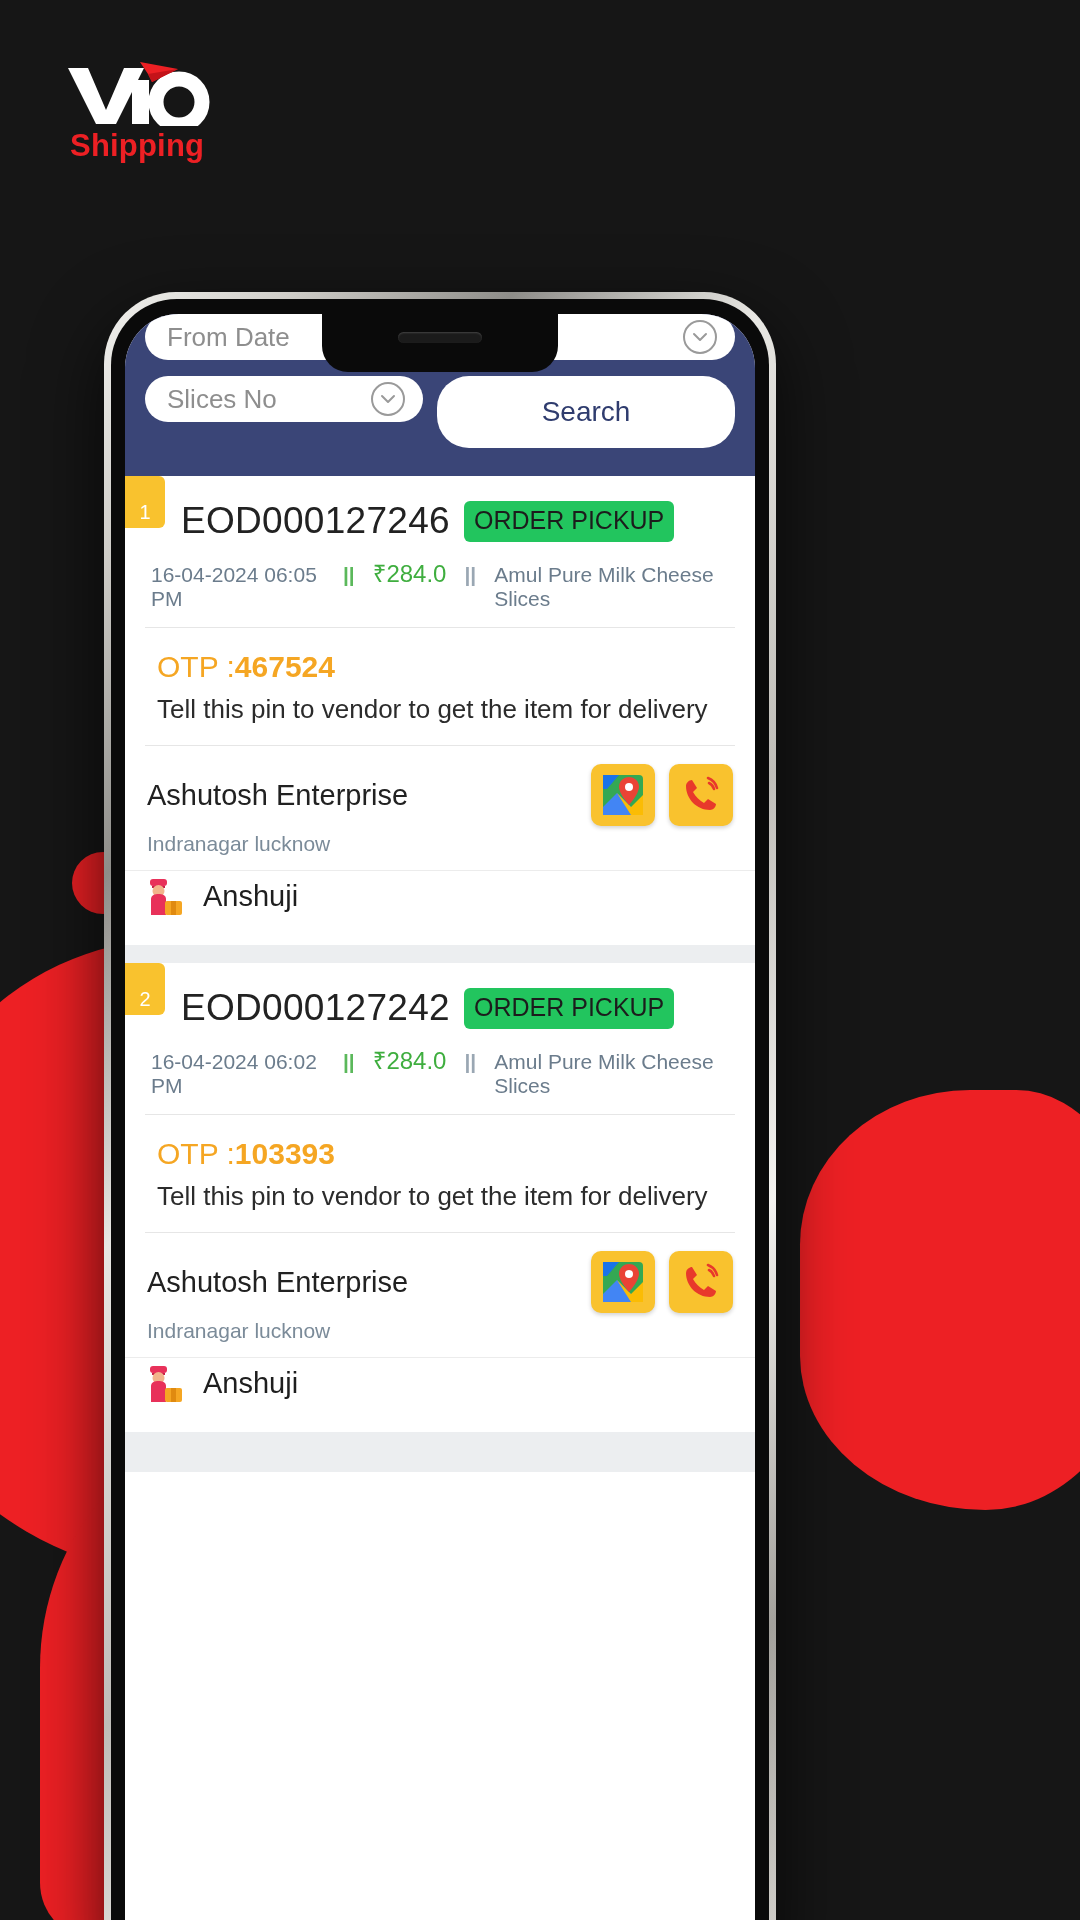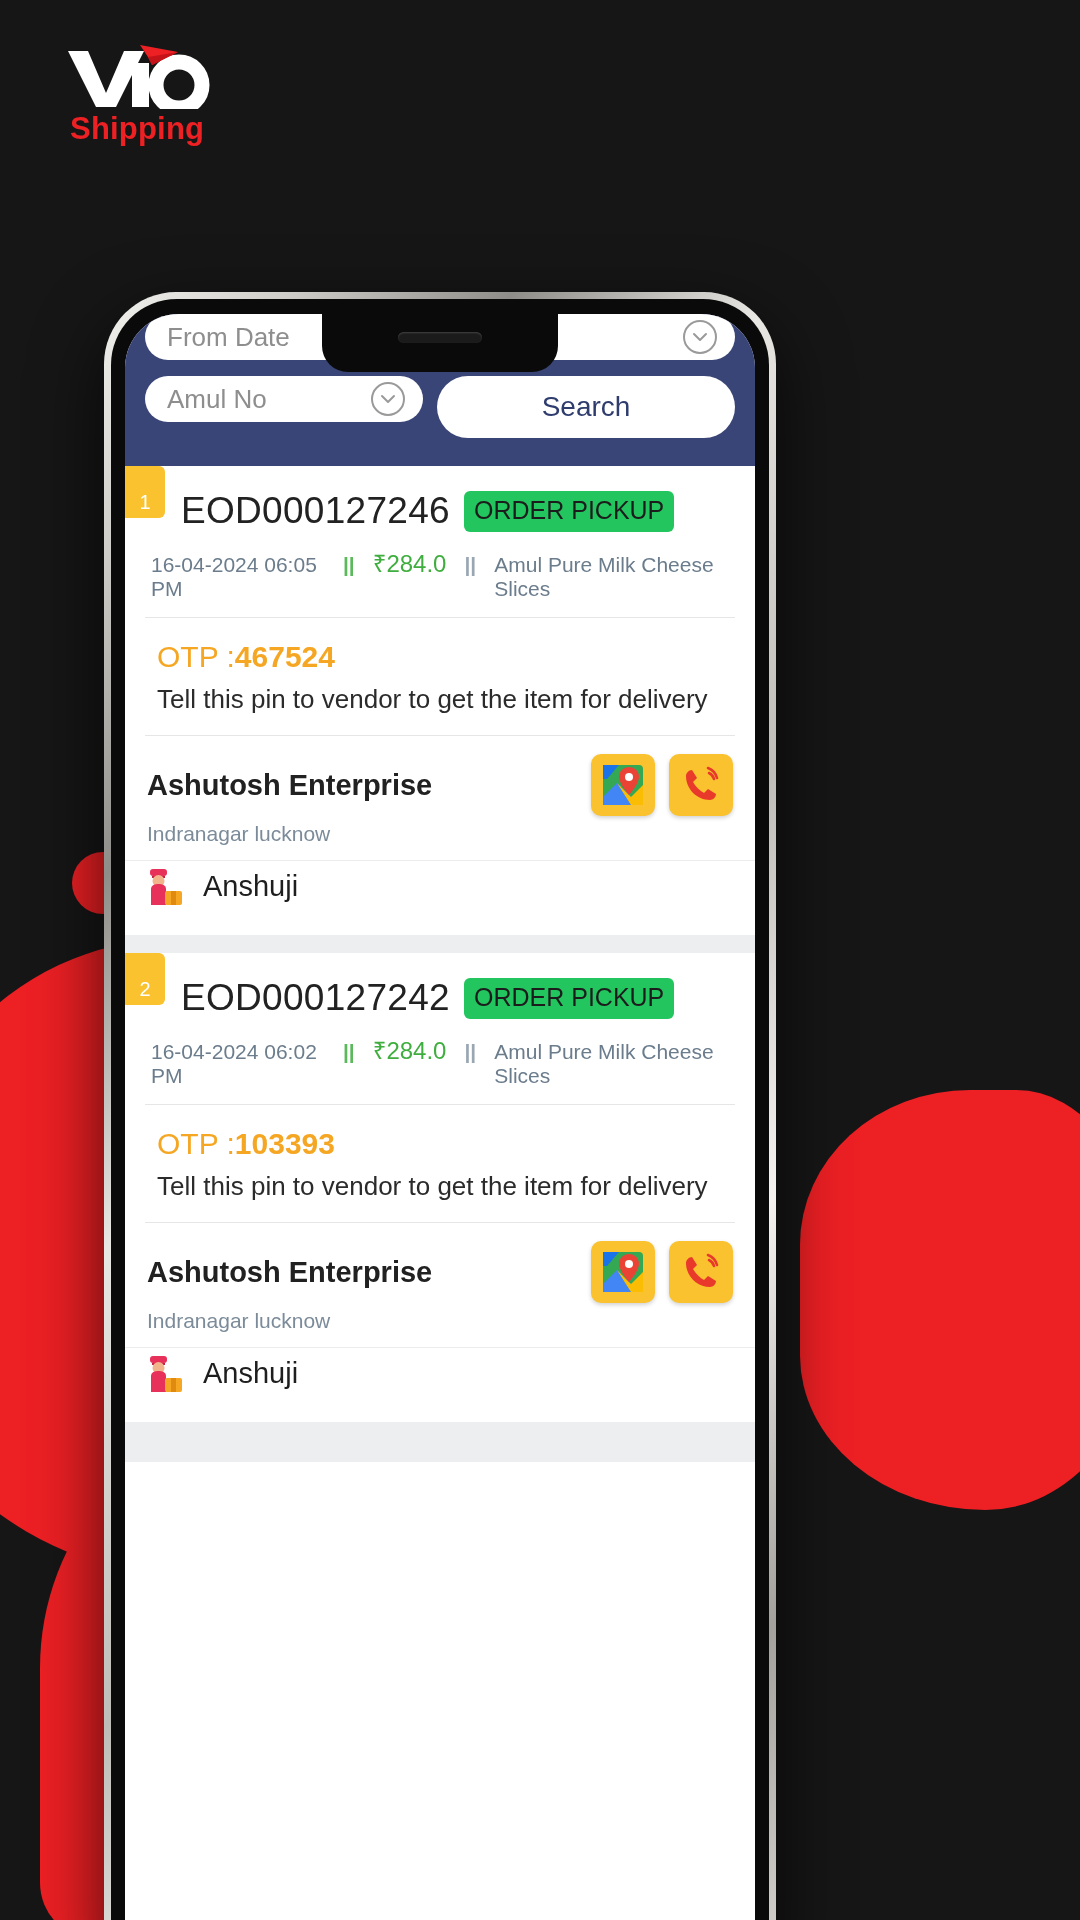--- a/index.html
+++ b/index.html
@@ -26,21 +26,21 @@
     width:340px; height:420px; background:#ED2024;
     border-radius:220px 160px 200px 240px / 200px 220px 240px 200px;
   }
   .blob-c {
     position:absolute; left:40px; top:1420px;
     width:420px; height:520px; background:#ED2024;
     border-radius:240px 200px 60px 60px / 260px 240px 60px 60px;
   }
 
   
-  .logo-wrap { position:absolute; left:66px; top:43px; z-index:5; }
+  .logo-wrap { position:absolute; left:66px; top:60px; z-index:5; }
   .logo-mark { position:relative; height:66px; width:150px; }
   .logo-mark svg { display:block; }
   .logo-sub {
     color:#ED2024; font-size:31px; font-weight:bold;
     letter-spacing:.2px; margin-top:2px; margin-left:4px;
   }
 
   
   .phone {
     position:absolute; left:104px; top:292px;
@@ -92,21 +92,21 @@
     justify-content:space-between;
   }
   .field.narrow { flex:0 0 278px; }
   .field-ph { color:#8e8e8e; font-size:26px; }
   .chev {
     width:34px; height:34px; border:2px solid #9a9a9a; border-radius:50%;
     display:flex; align-items:center; justify-content:center; flex:0 0 auto;
   }
   .chev svg { display:block; }
   .search-btn {
-    background:#fff; border-radius:32px; height:62px; flex:1;
+    background:#fff; border-radius:32px; height:72px; flex:1;
     display:flex; align-items:center; justify-content:center;
     color:#2f3c6e; font-size:28px; cursor:pointer;
   }
 
   
   .order-list { background:#eceef0; padding-bottom:40px; }
   .order-card { background:#fff; position:relative; padding-bottom:6px; }
   .order-card + .order-card { margin-top:18px; }
 
   .idx-badge {
@@ -136,21 +136,20 @@
   .divider { height:1px; background:#e6e6e6; margin:0 20px; }
 
   .otp-block { padding:22px 20px 20px 32px; }
   .otp-line { font-size:30px; color:#F5A623; margin-bottom:10px; }
   .otp-line .val { font-weight:bold; }
   .otp-hint { font-size:26px; color:#2b2b2b; }
 
   .vendor-block {
     display:flex; align-items:center; justify-content:space-between;
     padding:18px 22px 0 22px;
-    font-weight:bold;
   }
   .vendor-name { font-size:29px; color:#212121; }
   .vendor-actions { display:flex; gap:14px; }
   .act-btn {
     width:64px; height:62px; border-radius:10px; background:#F9C22E;
     display:flex; align-items:center; justify-content:center;
     box-shadow:0 2px 4px rgba(0,0,0,.18); cursor:pointer;
   }
   .act-btn svg { display:block; }
   .vendor-addr { font-size:21px; color:#7b8b99; padding:6px 22px 14px 22px; }
@@ -208,21 +207,21 @@
             <span class="field-ph">To Tell</span>
             <span class="chev">
               <svg width="20" height="20" viewBox="0 0 20 20">
                 <path d="M4 7 L10 13 L16 7" fill="none" stroke="#9a9a9a" stroke-width="2" stroke-linecap="round" stroke-linejoin="round"></path>
               </svg>
             </span>
           </div>
         </div>
         <div class="filter-row">
           <div class="field narrow">
-            <span class="field-ph">Amul No</span>
+            <span class="field-ph">Slices No</span>
             <span class="chev">
               <svg width="20" height="20" viewBox="0 0 20 20">
                 <path d="M4 7 L10 13 L16 7" fill="none" stroke="#9a9a9a" stroke-width="2" stroke-linecap="round" stroke-linejoin="round"></path>
               </svg>
             </span>
           </div>
           <div class="search-btn">Search</div>
         </div>
       </div>
 

